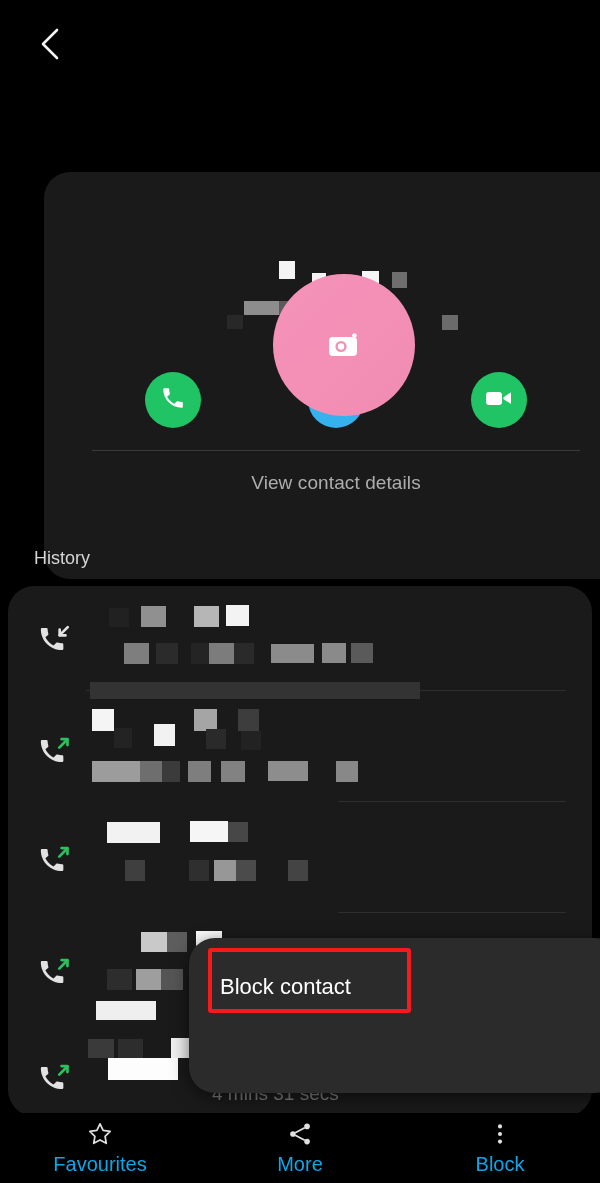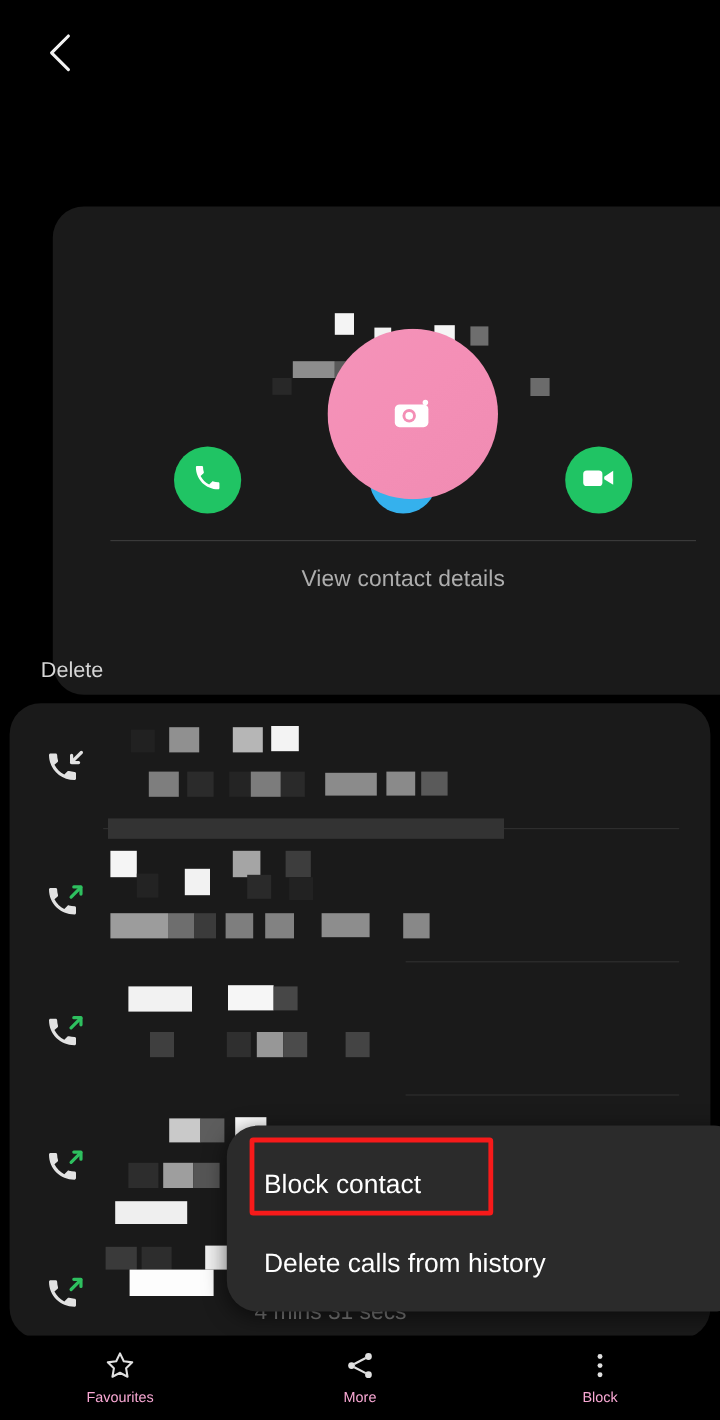--- a/index.html
+++ b/index.html
@@ -98,21 +98,21 @@
   
   .bottom-nav {
     position:absolute; left:0; bottom:0; width:600px; height:70px;
     background:#000; display:flex; align-items:center;
   }
   .nav-item {
     flex:1; display:flex; flex-direction:column; align-items:center;
     justify-content:center; gap:6px; cursor:pointer;
   }
   .nav-ico { height:26px; display:flex; align-items:flex-end; }
-  .nav-label { color:#f9a8d4; font-size:12px; }
+  .nav-label { color:#0ea5e9; font-size:20px; }
 </style>
 </head>
 <body>
 
 <div class="screen">
 
   <div class="topbar">
     <div class="back-btn">
       <span>
         <svg width="24" height="36" viewBox="0 0 24 36">
@@ -177,21 +177,21 @@
           </svg>
         </span>
       </div>
     </div>
 
     <div class="card-divider"></div>
 
     <div class="view-details">View contact details</div>
   </div>
 
-  <div class="history-label">Delete</div>
+  <div class="history-label">History</div>
 
   <div class="history-card">
 
     <div class="hrow" style="top:0;height:110px;">
       <div class="hicon" style="top:34px;">
         <svg width="34" height="34" viewBox="0 0 24 24">
           <path fill="#e2e2e2" d="M5.2 12.2c1.3 2.5 3.3 4.5 5.8 5.8l1.9-1.9c.3-.3.6-.3.9-.2 1 .3 2.1.5 3.2.5.5 0 .9.4.9.9v3c0 .5-.4.9-.9.9C8.6 21.2 2 14.6 2 6.5c0-.5.4-.9.9-.9h3c.5 0 .9.4.9.9 0 1.1.2 2.2.5 3.2.1.3 0 .6-.2.9l-1.9 1.6z"></path>
           <polyline points="21,5 15.3,10.7" stroke="#e2e2e2" stroke-width="1.9" fill="none" stroke-linecap="round"></polyline>
           <polyline points="15.3,6.7 15.3,10.9 19.4,10.9" stroke="#e2e2e2" stroke-width="1.9" fill="none" stroke-linecap="round" stroke-linejoin="round"></polyline>
         </svg>
@@ -296,21 +296,20 @@
         <span class="blk" style="left:85px;top:7px;width:45px;height:20px;background:#f0f0f0;"></span>
         <span class="blk" style="left:22px;top:27px;width:70px;height:22px;background:#fdfdfd;"></span>
         <span class="duration" style="position:absolute;left:126px;top:52px;color:#7a7a7a;font-size:19px;">4 mins 31 secs</span>
       </div>
     </div>
 
   </div>
 
   <div class="ctx-menu">
     <div class="ctx-item first">Block contact</div>
-    <div class="ctx-item second">Delete calls from history</div>
   </div>
   <div class="ctx-highlight"></div>
 
   <div class="bottom-nav">
 
     <div class="nav-item">
       <span class="nav-ico">
         <svg width="26" height="26" viewBox="0 0 24 24">
           <path d="M12 2.6 14.9 8.6 21.4 9.5 16.7 14.1 17.8 20.6 12 17.5 6.2 20.6 7.3 14.1 2.6 9.5 9.1 8.6Z" fill="none" stroke="#e0e0e0" stroke-width="1.6" stroke-linejoin="round"></path>
         </svg>

